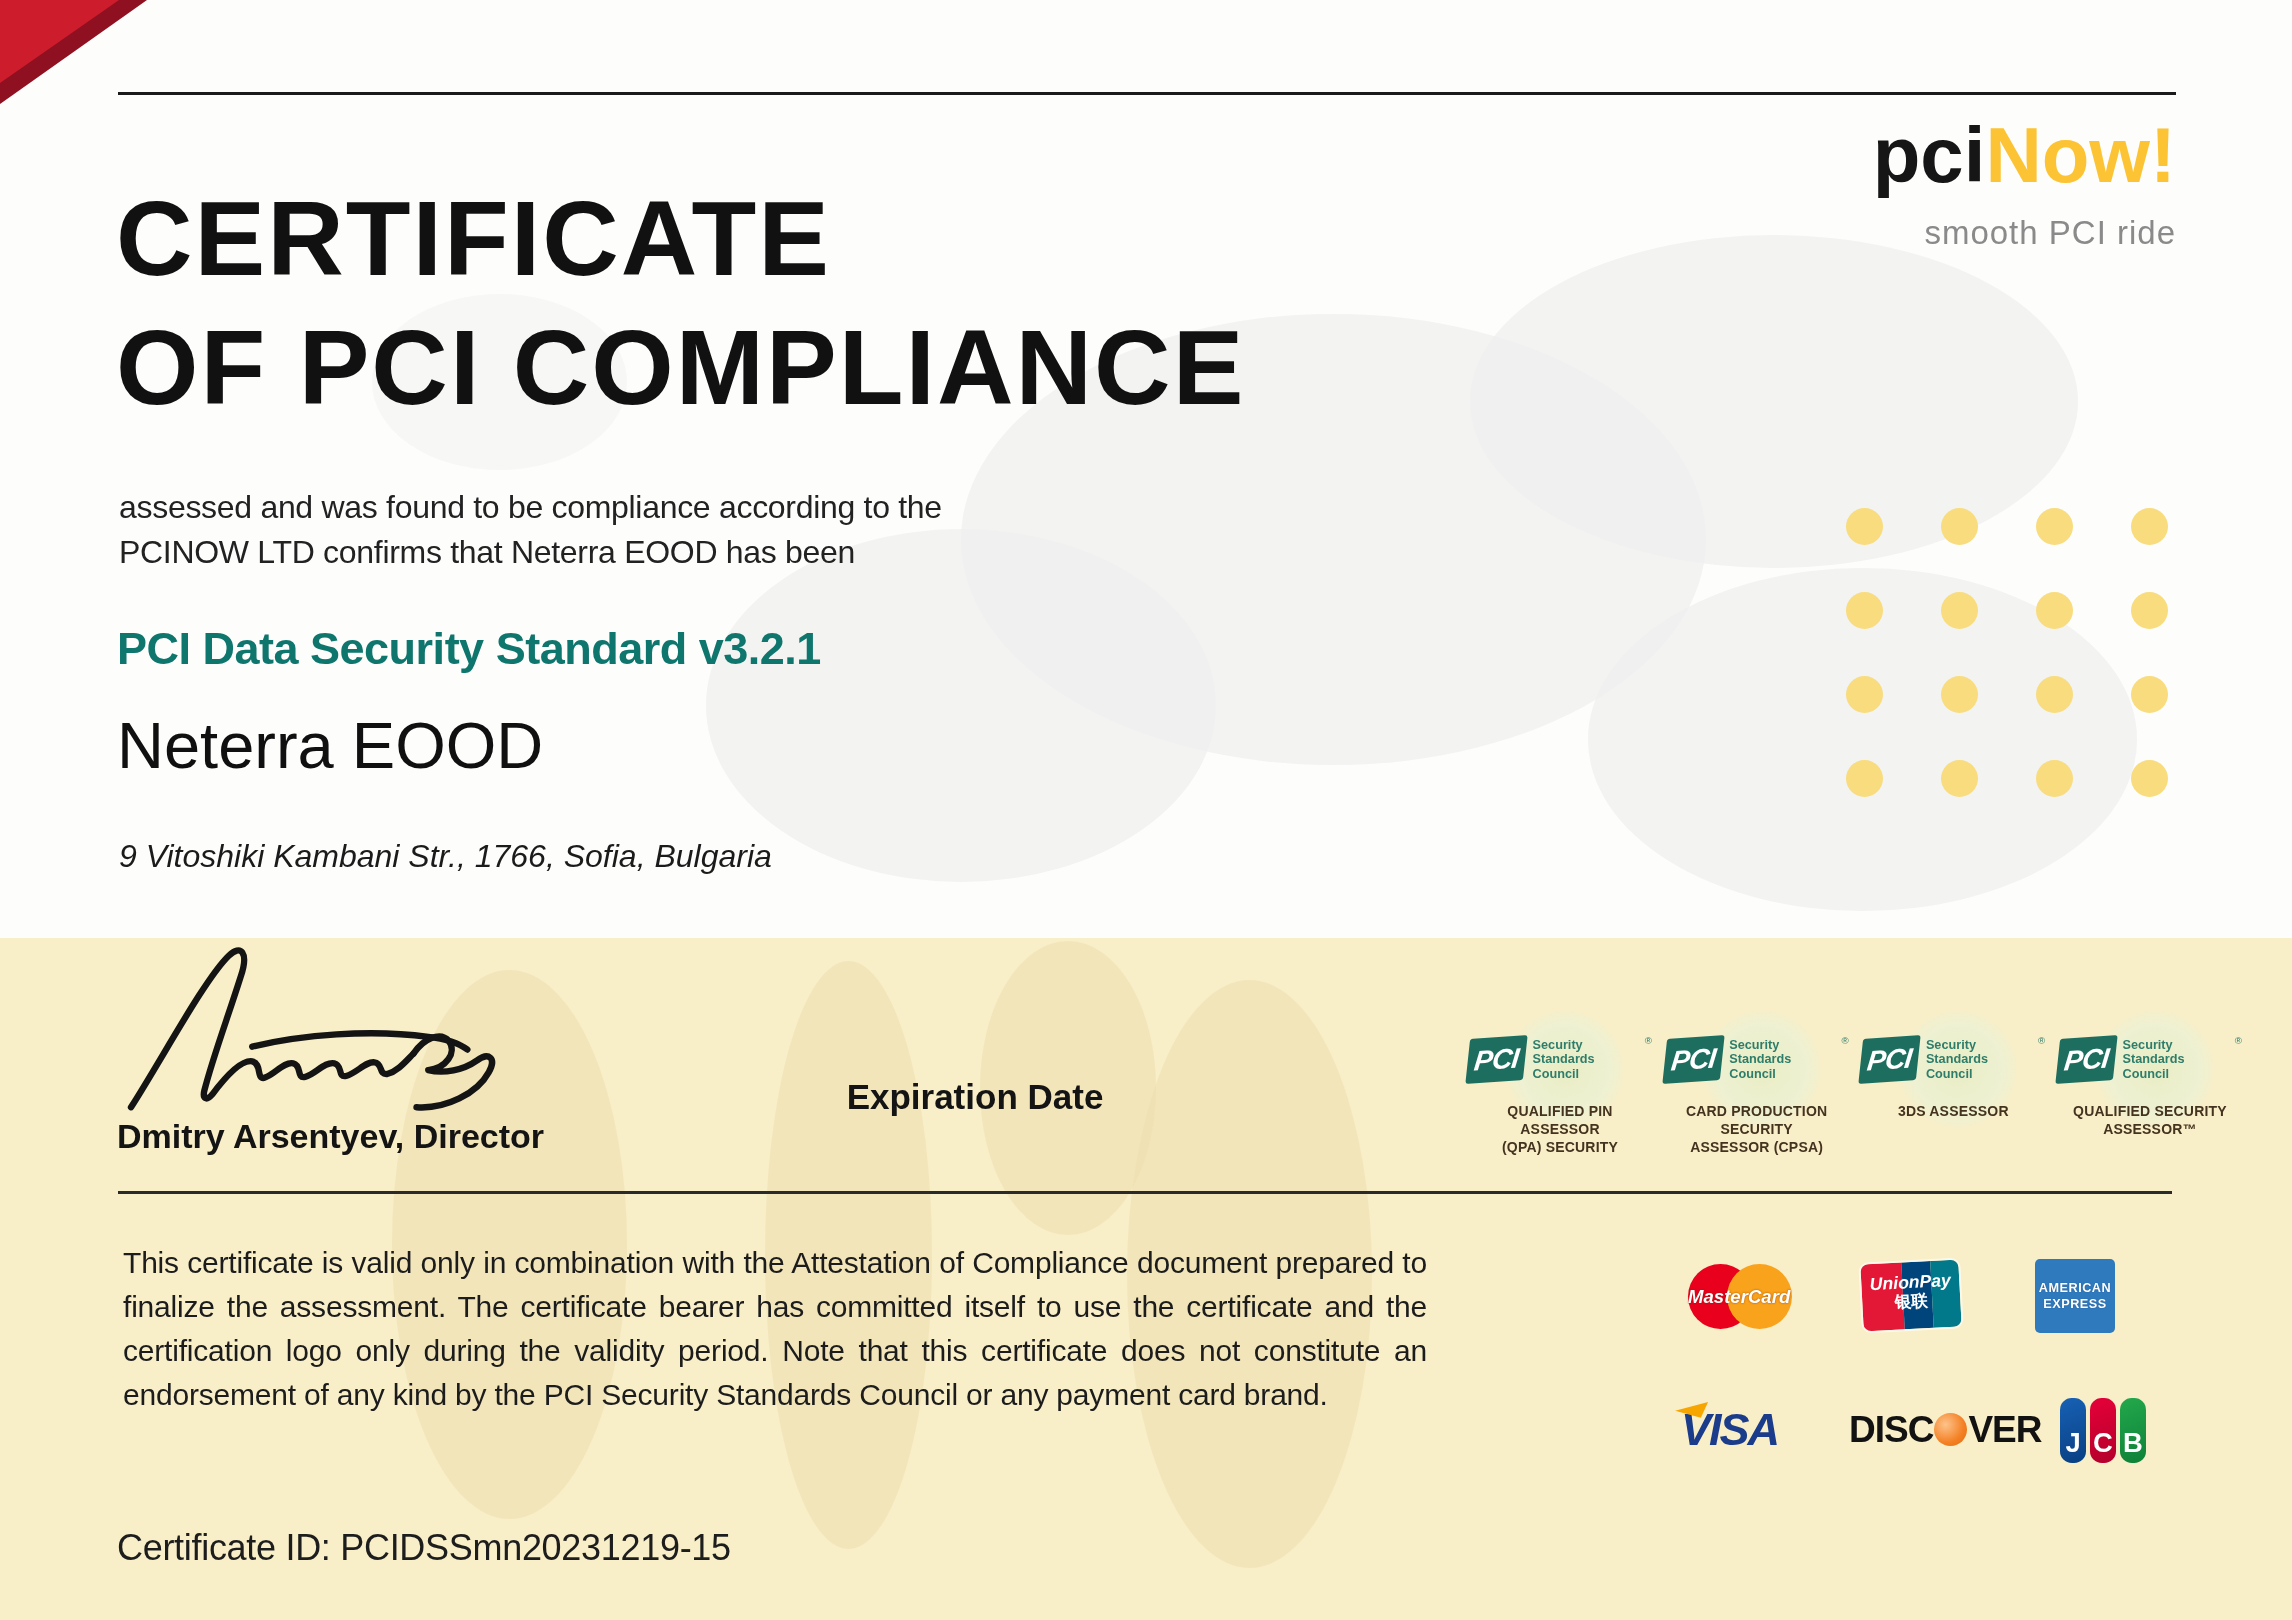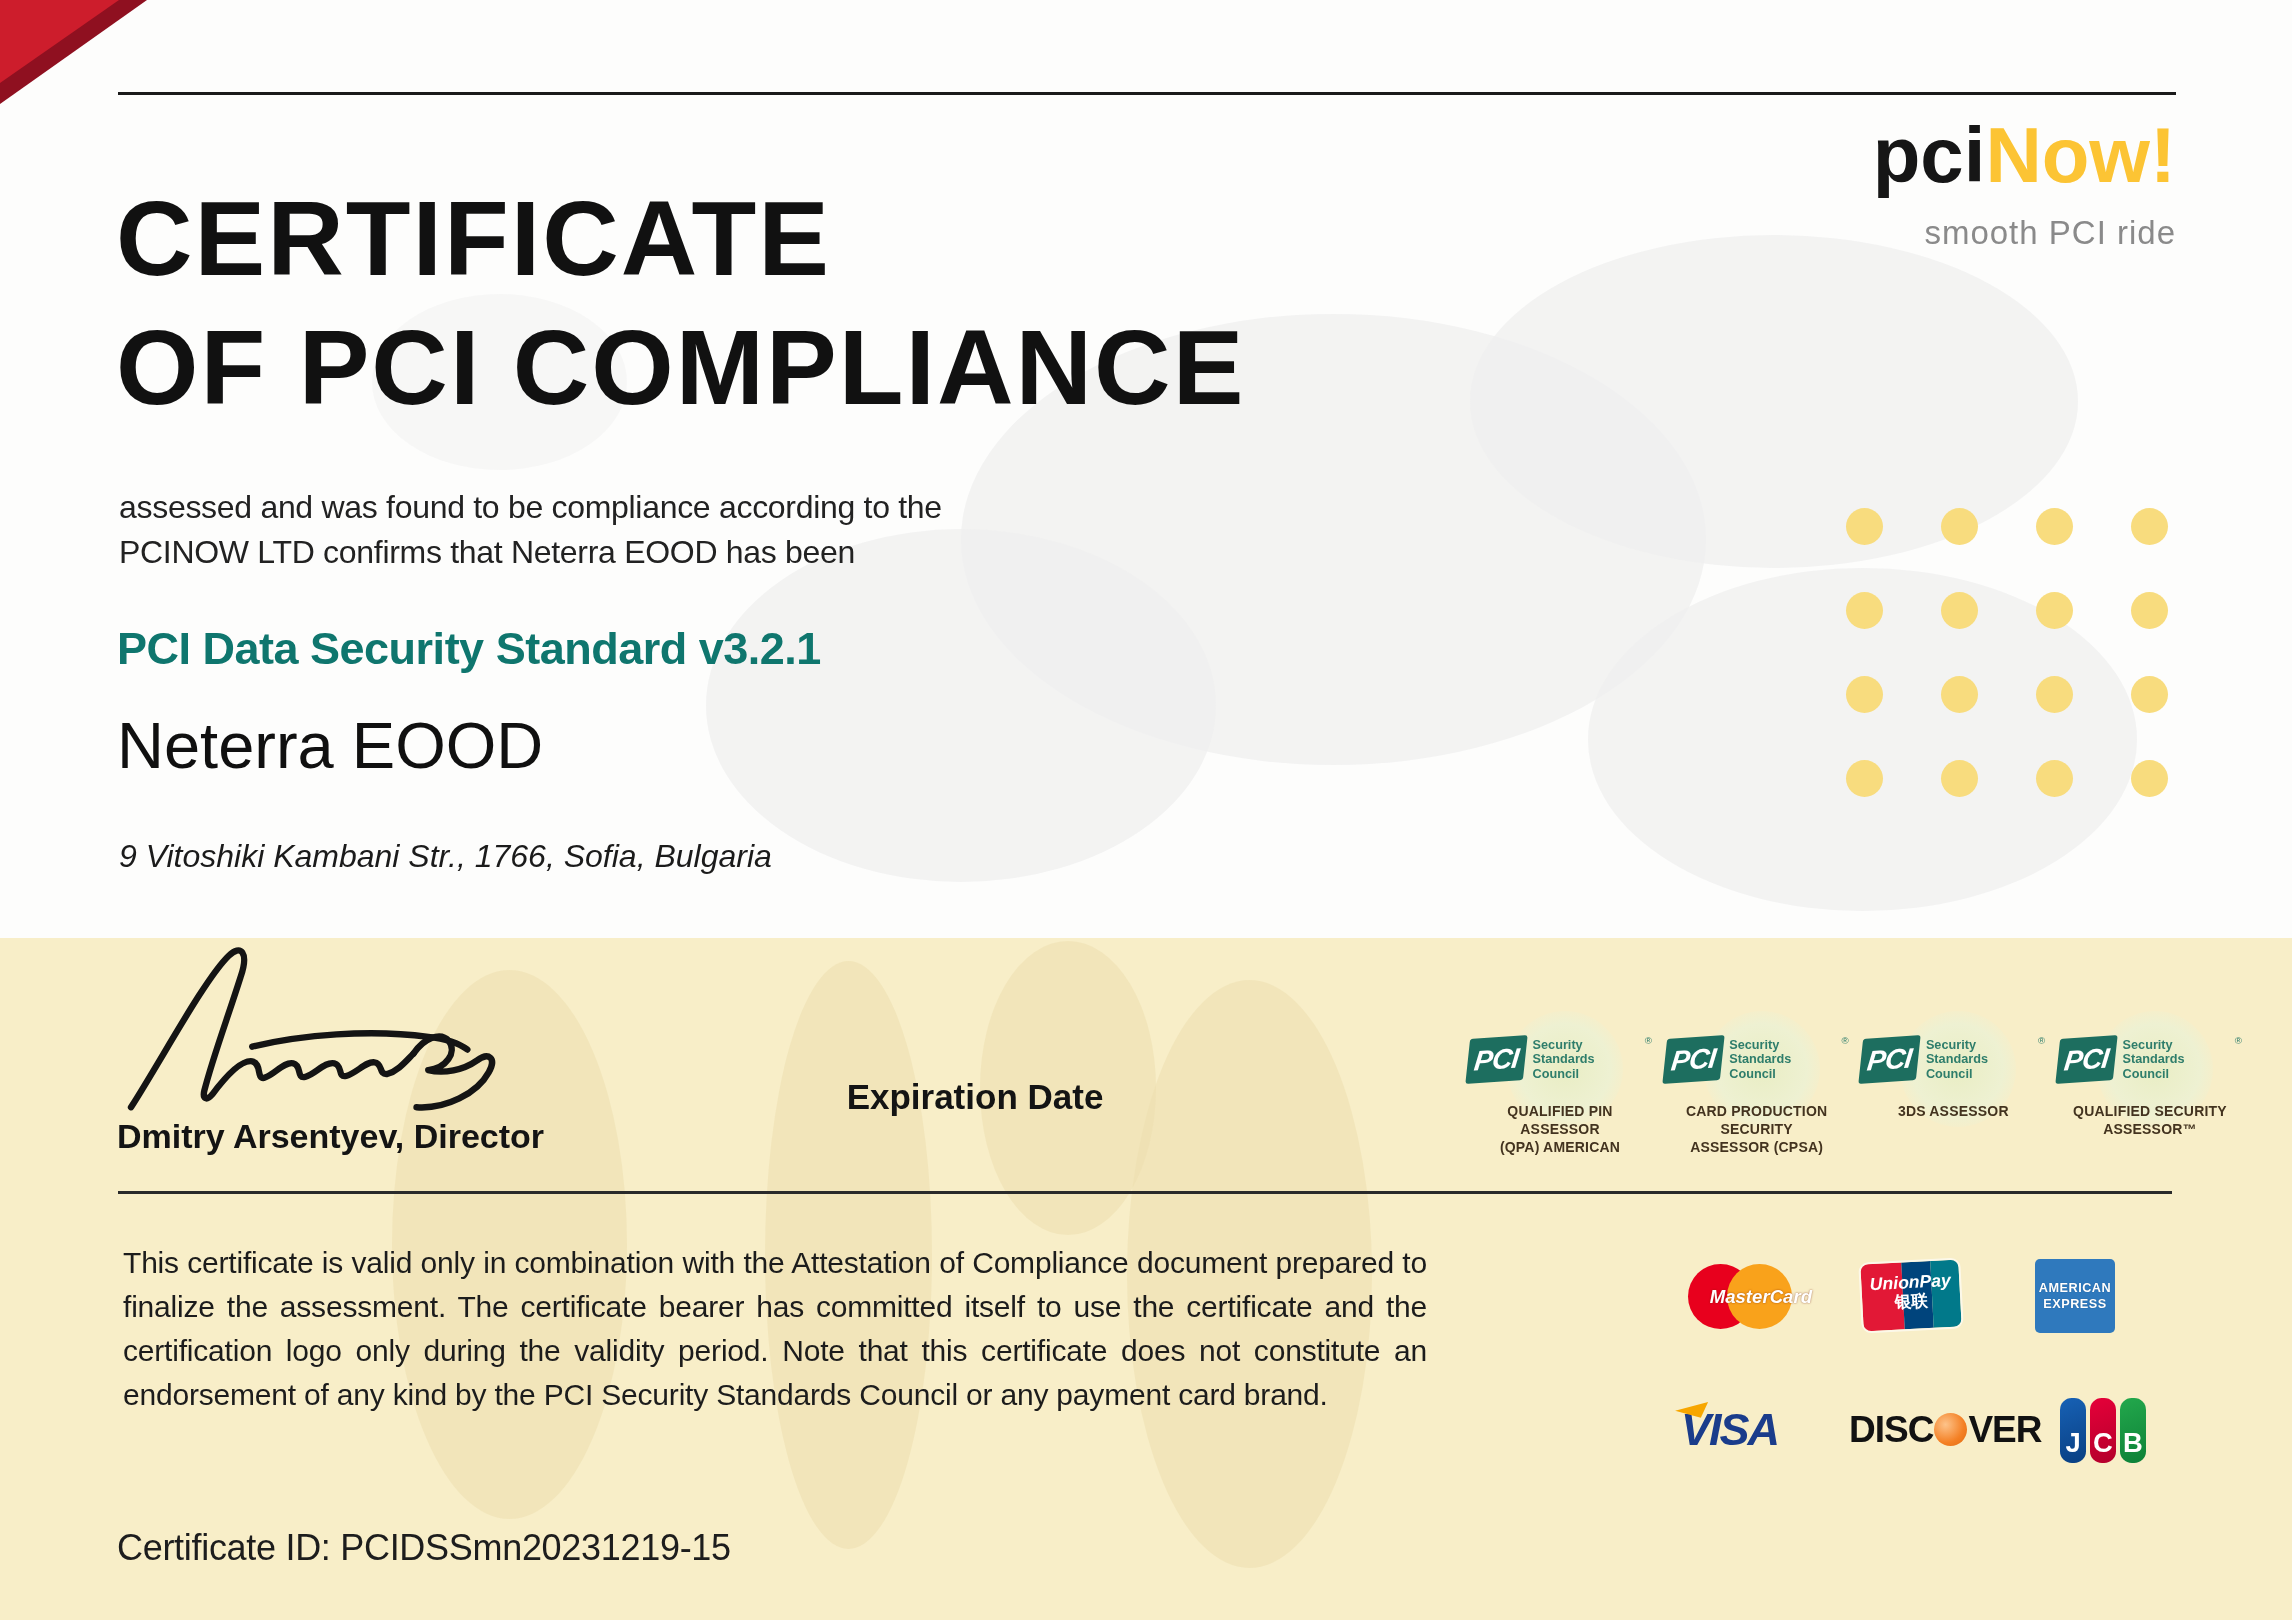--- a/index.html
+++ b/index.html
@@ -61,21 +61,21 @@
     line-height:1.3;color:#43331f;letter-spacing:0.2px;}
   
   .rule-mid{position:absolute;left:118px;top:1191px;width:2054px;height:2.9px;background:#2a2a2a;}
   .disclaimer{position:absolute;left:123px;top:1241px;width:1304px;font-size:30px;
     line-height:1.47;text-align:justify;color:#1c1c1c;letter-spacing:-0.2px;}
   .cert-id{position:absolute;left:117px;top:1527px;font-size:36px;letter-spacing:-0.3px;color:#1d1d1d;}
   
   .mc{position:absolute;left:1688px;top:1262px;width:104px;height:69px;}
   .mc .c1{position:absolute;left:0;top:2px;width:65px;height:65px;border-radius:50%;background:#e8001d;}
   .mc .c2{position:absolute;right:0;top:2px;width:65px;height:65px;border-radius:50%;background:#f9a21b;}
-  .mc .txt{position:absolute;left:0;top:23.5px;width:124px;text-align:right;color:#fff;
+  .mc .txt{position:absolute;left:0;top:23.5px;width:124px;text-align:left;color:#fff;
     font-size:18.6px;font-weight:bold;font-style:italic;text-shadow:0 0 2px rgba(120,30,0,.7);}
   .up{position:absolute;left:1862px;top:1262px;width:98px;height:67px;border-radius:7.8px;overflow:hidden;
     transform:rotate(-3deg);display:flex;box-shadow:0 0 0 2px rgba(255,255,255,.6);}
   .up .s1{width:42%;background:#e21836;}
   .up .s2{width:29%;background:#00447c;}
   .up .s3{width:29%;background:#01798a;}
   .up .txt{position:absolute;left:0;top:9.8px;width:100%;text-align:center;color:#fff;line-height:1.15;}
   .up .lat{font-size:17.6px;font-weight:bold;font-style:italic;}
   .up .cn{font-size:16.7px;font-weight:bold;}
   .amex{position:absolute;left:2035px;top:1259px;width:80px;height:74px;border-radius:4.9px;
@@ -174,21 +174,21 @@
           <span>PCI</span>
         </div>
       <div class="org">
           <div>Security</div>
           <div>Standards Council</div>
         </div>
       <div class="reg">®</div>
     </div>
     <div class="caption">
       <div>QUALIFIED PIN ASSESSOR</div>
-        <div>(QPA) AMERICAN</div>
+        <div>(QPA) SECURITY</div>
     </div>
   </div>
   <div class="badge">
     <div class="halo"></div>
     <div class="logo-row">
       <div class="pci-mark">
           <span>PCI</span>
         </div>
       <div class="org">
           <div>Security</div>

